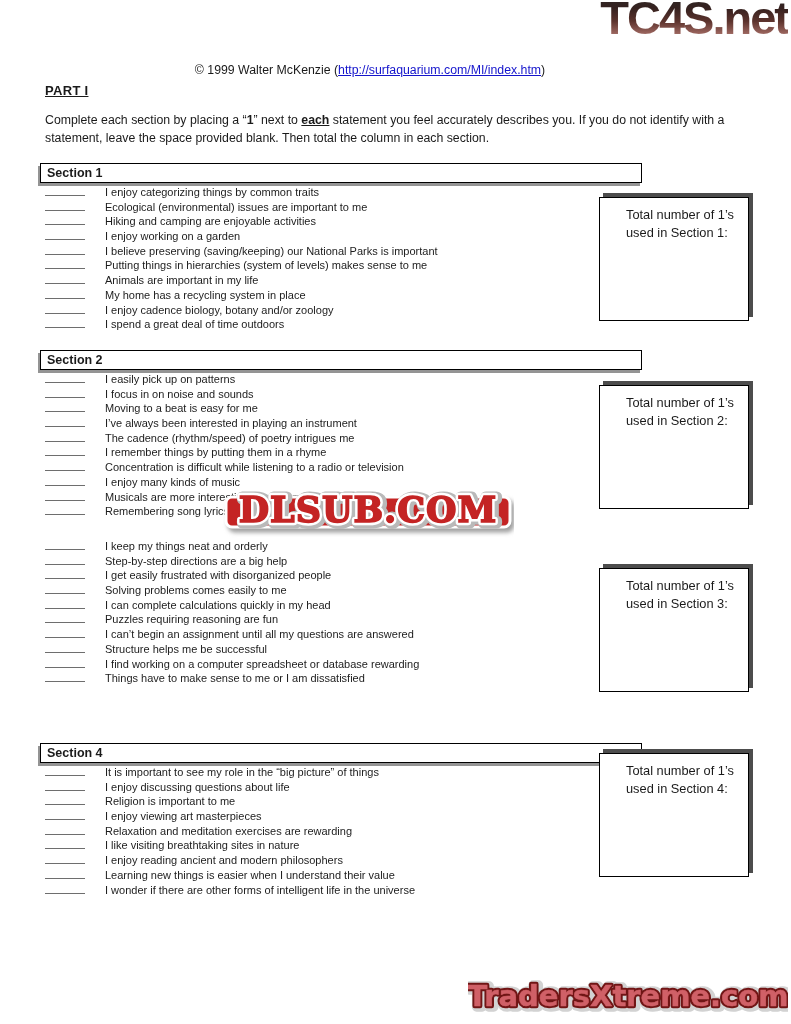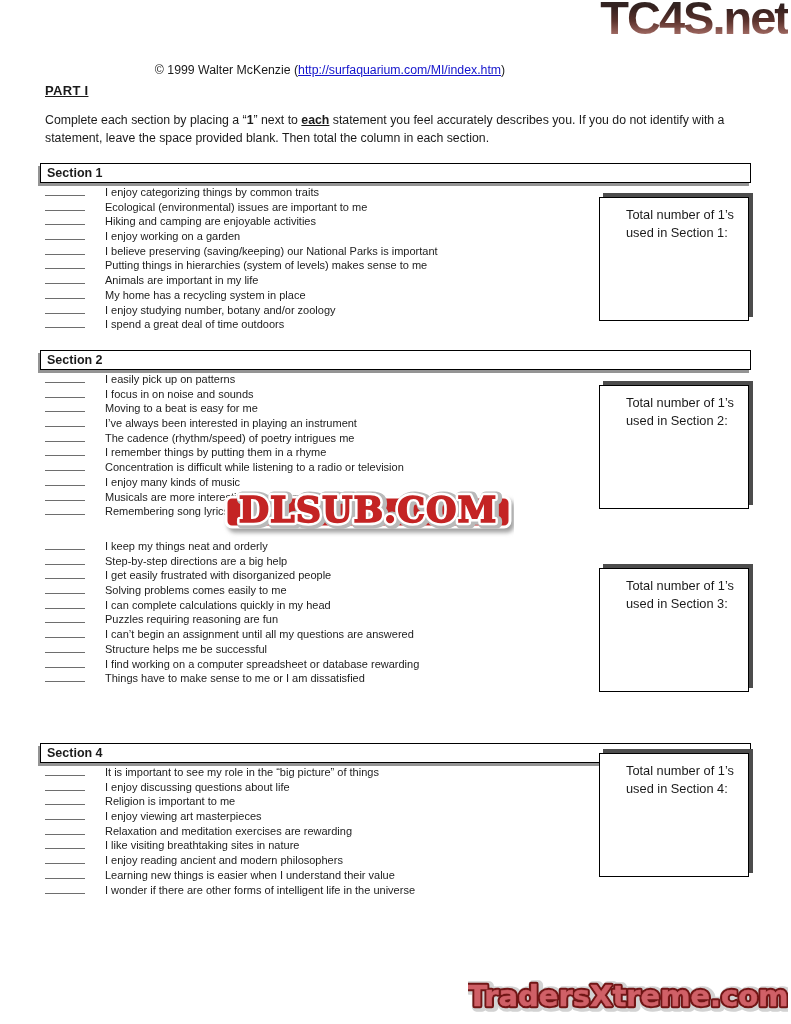--- a/index.html
+++ b/index.html
@@ -3,21 +3,21 @@
 <meta charset="utf-8">
 <style>
   html,body{margin:0;padding:0;background:#fff;}
   .page{
     position:relative;width:791px;height:1024px;background:#ffffff;overflow:hidden;
     font-family:"Liberation Sans",sans-serif;color:#1a1a1a;
   }
   
   .doc-title{position:absolute;top:45px;left:0;width:791px;text-align:center;font-size:12.5px;}
   .doc-title span{text-decoration:underline;}
-  .doc-copy{position:absolute;top:63px;left:0;width:660px;text-align:center;font-size:12.3px;}
+  .doc-copy{position:absolute;top:63px;left:0;width:660px;text-align:center;font-size:12.3px;padding-left:40px;}
   .doc-copy a{color:#1414cc;text-decoration:underline;}
   .part-label{position:absolute;top:83px;left:45px;font-size:13px;font-weight:bold;text-decoration:underline;letter-spacing:.3px;}
   .instructions{position:absolute;top:112px;left:45px;width:705px;font-size:12.3px;line-height:17.5px;}
   .instructions .b{font-weight:bold;}
   .instructions .bu{font-weight:bold;text-decoration:underline;}
   
   .tc4s{
     position:absolute;top:-6px;right:3px;font-size:47px;font-weight:bold;letter-spacing:-2px;
     color:#3c2421;line-height:1;
   }
@@ -25,21 +25,21 @@
     .tc4s{
       background:linear-gradient(180deg,#2e2a29 0%,#35211f 30%,#5c332d 58%,#96615a 82%,#cba39c 100%);
       -webkit-background-clip:text;background-clip:text;
       -webkit-text-fill-color:transparent;color:transparent;
     }
   }
   
   .section{position:absolute;left:40px;width:711px;}
   #section-0{top:163px;} #section-1{top:350px;} #section-2{top:537px;} #section-3{top:723px;margin-top:20px;}
   .section-bar{
-    box-sizing:border-box;width:711px;height:20px;border:1px solid #000;background:#fff;
+    box-sizing:border-box;width:602px;height:20px;border:1px solid #000;background:#fff;
     box-shadow:-2px 3px 0 rgba(60,60,60,.55);
     font-size:12.5px;font-weight:bold;line-height:18px;padding-left:6px;
   }
   .rows{margin-top:2px;}
   .row{height:14.7px;font-size:11px;line-height:14.7px;white-space:nowrap;}
   .blank{
     display:inline-block;width:40px;height:10px;margin-left:5px;
     border-bottom:1.3px solid #6e6e6e;vertical-align:baseline;
   }
   .stmt{margin-left:20px;color:#1c1c1c;}
@@ -73,21 +73,21 @@
     </div>
     <div class="rows">
         <div class="row"><span class="blank"></span><span class="stmt">I enjoy categorizing things by common traits</span></div>
         <div class="row"><span class="blank"></span><span class="stmt">Ecological (environmental) issues are important to me</span></div>
         <div class="row"><span class="blank"></span><span class="stmt">Hiking and camping are enjoyable activities</span></div>
         <div class="row"><span class="blank"></span><span class="stmt">I enjoy working on a garden</span></div>
         <div class="row"><span class="blank"></span><span class="stmt">I believe preserving (saving/keeping) our National Parks is important</span></div>
         <div class="row"><span class="blank"></span><span class="stmt">Putting things in hierarchies (system of levels) makes sense to me</span></div>
         <div class="row"><span class="blank"></span><span class="stmt">Animals are important in my life</span></div>
         <div class="row"><span class="blank"></span><span class="stmt">My home has a recycling system in place</span></div>
-        <div class="row"><span class="blank"></span><span class="stmt">I enjoy studying number, botany and/or zoology</span></div>
+        <div class="row"><span class="blank"></span><span class="stmt">I enjoy cadence biology, botany and/or zoology</span></div>
         <div class="row"><span class="blank"></span><span class="stmt">I spend a great deal of time outdoors</span></div>
       </div>
   </div>
   <div class="section" id="section-1">
     <div class="section-bar">
       <span>Section 2</span>
     </div>
     <div class="rows">
         <div class="row"><span class="blank"></span><span class="stmt">I easily pick up on patterns</span></div>
         <div class="row"><span class="blank"></span><span class="stmt">I focus in on noise and sounds</span></div>

